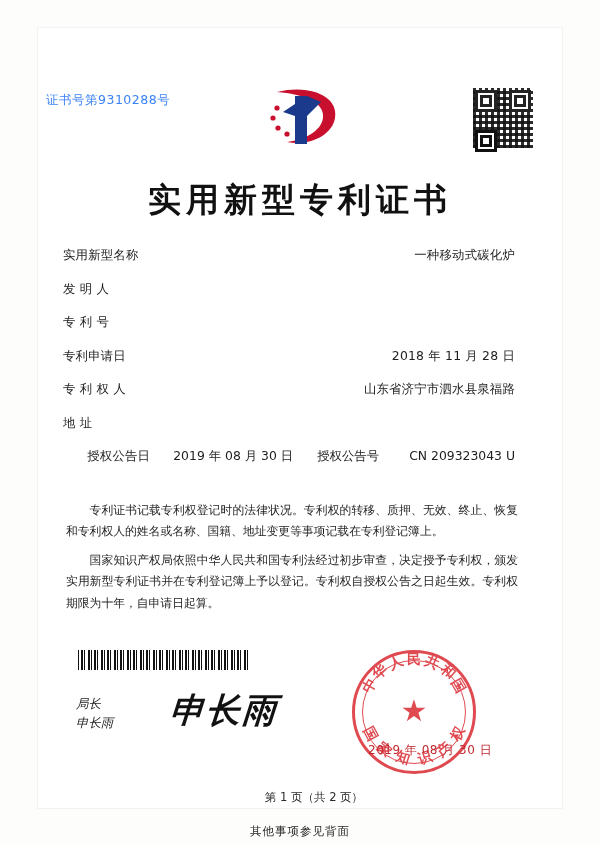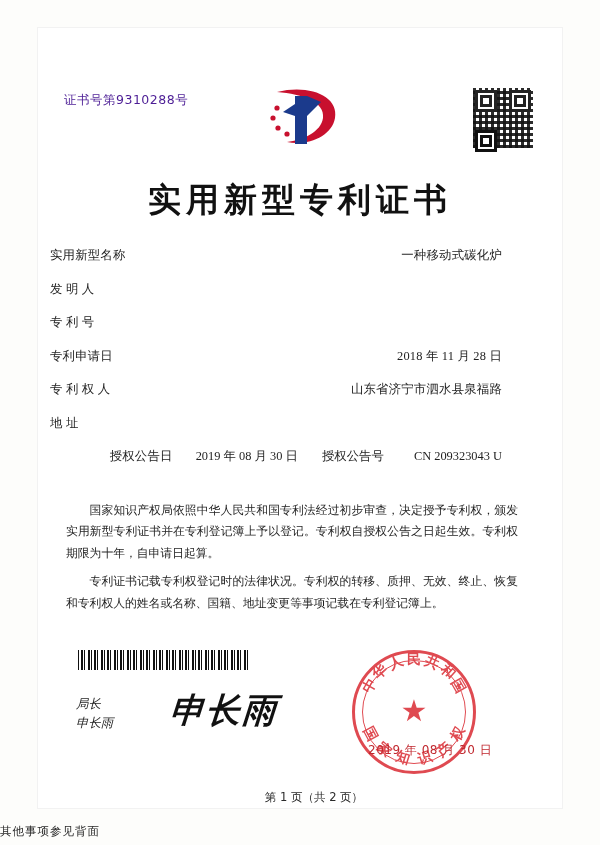--- a/index.html
+++ b/index.html
@@ -27,25 +27,25 @@
     top: 28px;
     width: 524px;
     height: 780px;
     background: #ffffff;
     box-shadow: 0 0 0 1px #f2f2f2;
   }
 
   
   .cert-no {
     position: absolute;
-    left: 64px;
+    left: 46px;
     top: 92px;
     font-size: 12.5px;
     letter-spacing: 0.5px;
-    color: #4c1d95;
+    color: #3b82f6;
   }
 
   .logo {
     position: absolute;
     left: 247px;
     top: 82px;
     width: 100px;
     height: 72px;
   }
 
@@ -86,24 +86,23 @@
     text-align: center;
     font-family: "DejaVu Serif", "Liberation Serif", serif;
     font-size: 33px;
     font-weight: bold;
     letter-spacing: 5px;
     color: #111;
   }
 
   .fields {
     position: absolute;
-    left: 50px;
+    left: 63px;
     top: 247px;
     width: 452px;
-    font-family: Liberation Serif, serif;
   }
   .field-row {
     display: flex;
     align-items: baseline;
     margin-bottom: 16.5px;
     font-size: 12.4px;
     color: #1e1e1e;
   }
   .field-label {
     width: 86px;
@@ -237,20 +236,21 @@
     text-align: center;
     font-size: 11.5px;
     color: #2a2a2a;
     padding-left: 28px;
   }
 
   .footnote {
     position: absolute;
     left: 0; right: 0;
     top: 824px;
+    text-align: center;
     font-size: 11.5px;
     color: #2a2a2a;
     letter-spacing: 1px;
   }
 </style>
 </head>
 <body>
 
 <div class="page">
   <div class="paper"></div>
@@ -301,22 +301,22 @@
     </div>
     <div class="field-row dual">
       <div class="field-label">授权公告日</div>
       <div class="field-value2">2019 年 08 月 30 日</div>
       <div class="field-label2">授权公告号</div>
       <div class="field-value2">CN 209323043 U</div>
     </div>
   </div>
 
   <div class="paragraphs">
+    <p>专利证书记载专利权登记时的法律状况。专利权的转移、质押、无效、终止、恢复和专利权人的姓名或名称、国籍、地址变更等事项记载在专利登记簿上。</p>
     <p>国家知识产权局依照中华人民共和国专利法经过初步审查，决定授予专利权，颁发实用新型专利证书并在专利登记簿上予以登记。专利权自授权公告之日起生效。专利权期限为十年，自申请日起算。</p>
-    <p>专利证书记载专利权登记时的法律状况。专利权的转移、质押、无效、终止、恢复和专利权人的姓名或名称、国籍、地址变更等事项记载在专利登记簿上。</p>
   </div>
 
   <div class="barcode"></div>
 
   <div class="sign-block">
     <div>局长</div>
     <div>申长雨</div>
   </div>
 
   <div class="signature">申长雨</div>

